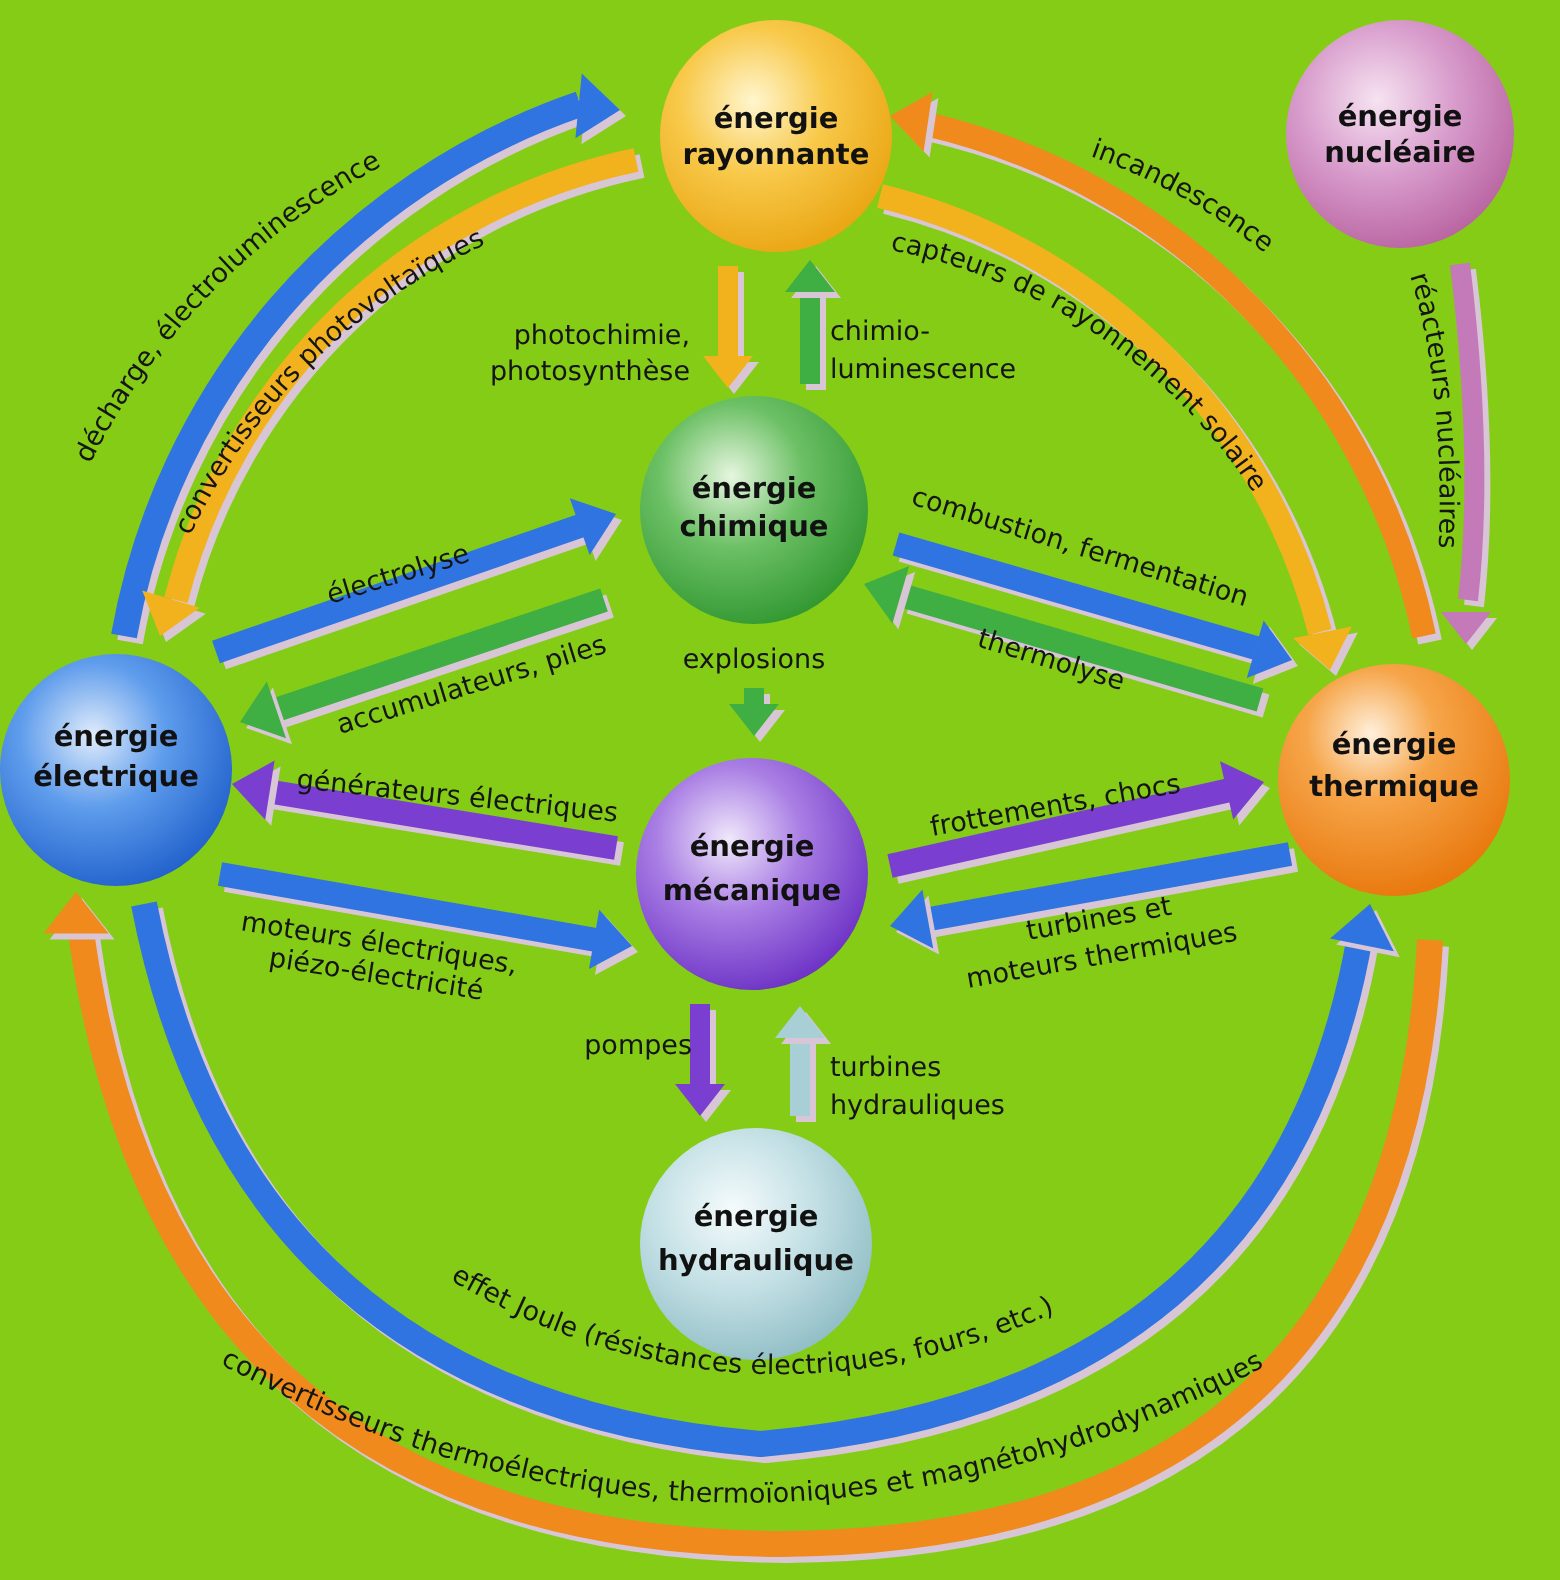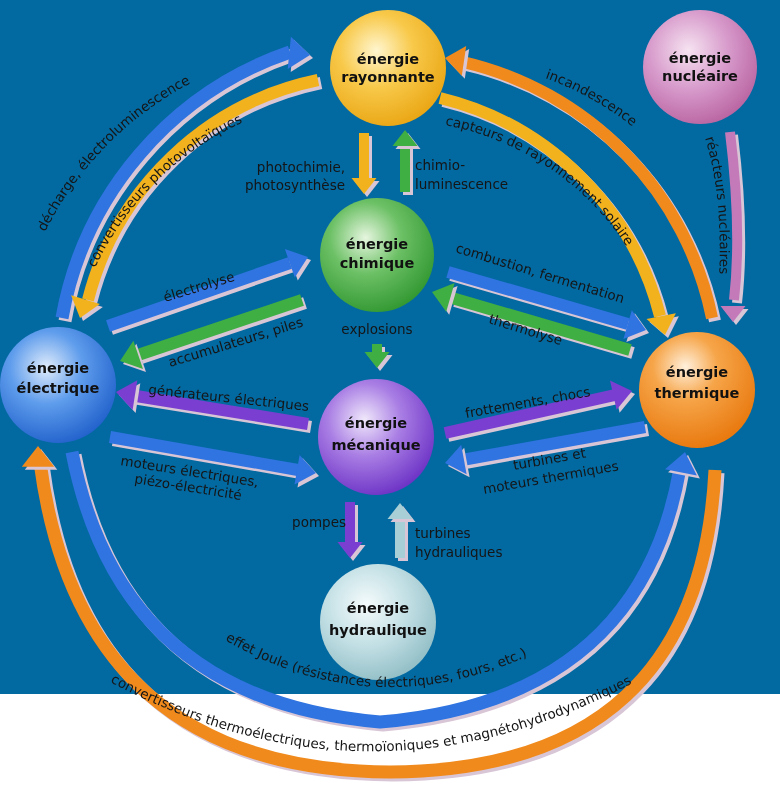--- a/index.html
+++ b/index.html
@@ -1,17 +1,17 @@
 <!DOCTYPE html>
 <html><head>
 <meta charset="utf-8">
 <style>
   html, body { margin: 0; padding: 0; background: #ffffff; }
   body { width: 780px; height: 790px; overflow: hidden; font-family: "DejaVu Sans", sans-serif; }
-  #stage { position: relative; width: 780px; height: 694px; background: #0369a1; }
+  #stage { position: relative; width: 780px; height: 790px; background: #84cc16; }
   svg { position: absolute; left: 0; top: 0; }
   .lbl { font-family: "DejaVu Sans", sans-serif; font-size: 13.5px; fill: #151515; }
   .node-text { font-family: "DejaVu Sans", sans-serif; font-size: 14.5px; font-weight: bold; fill: #111; }
   .arrow { fill: none; stroke-linecap: butt; }
   .shadow { fill: none; stroke: #d8c6d6; stroke-linecap: butt; }
 </style>
 </head>
 <body>
 
 <div id="stage">

